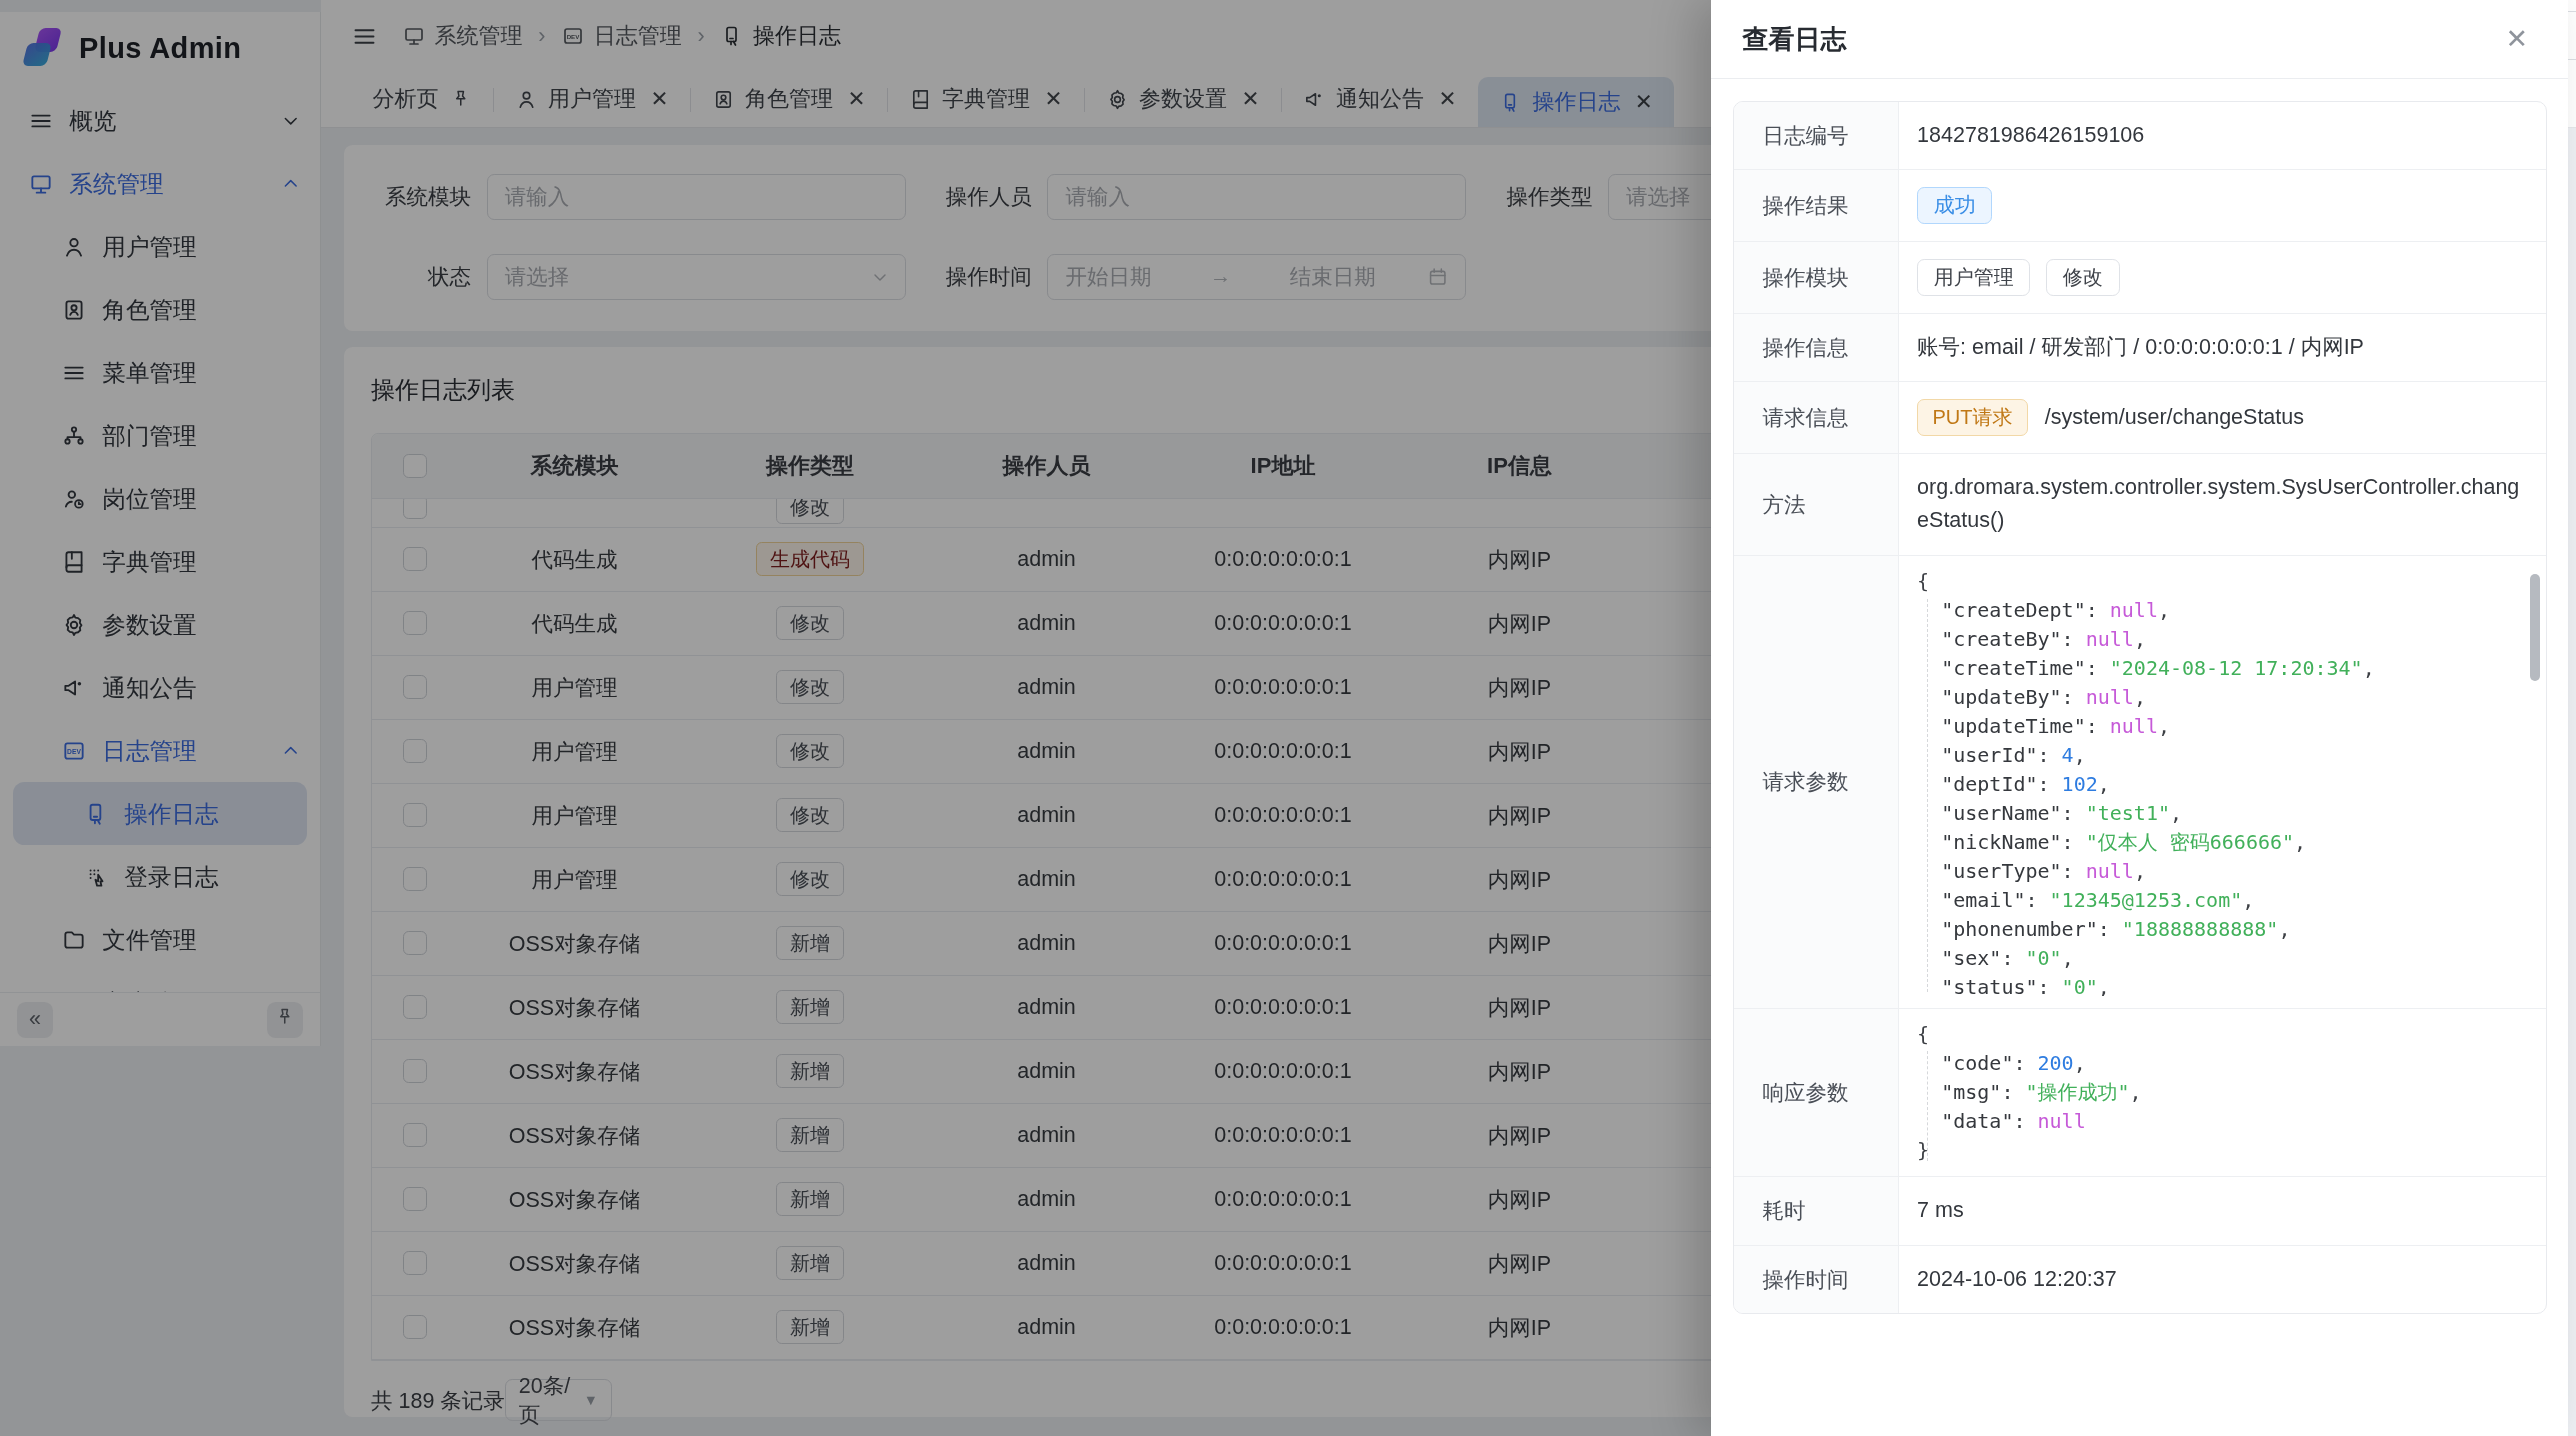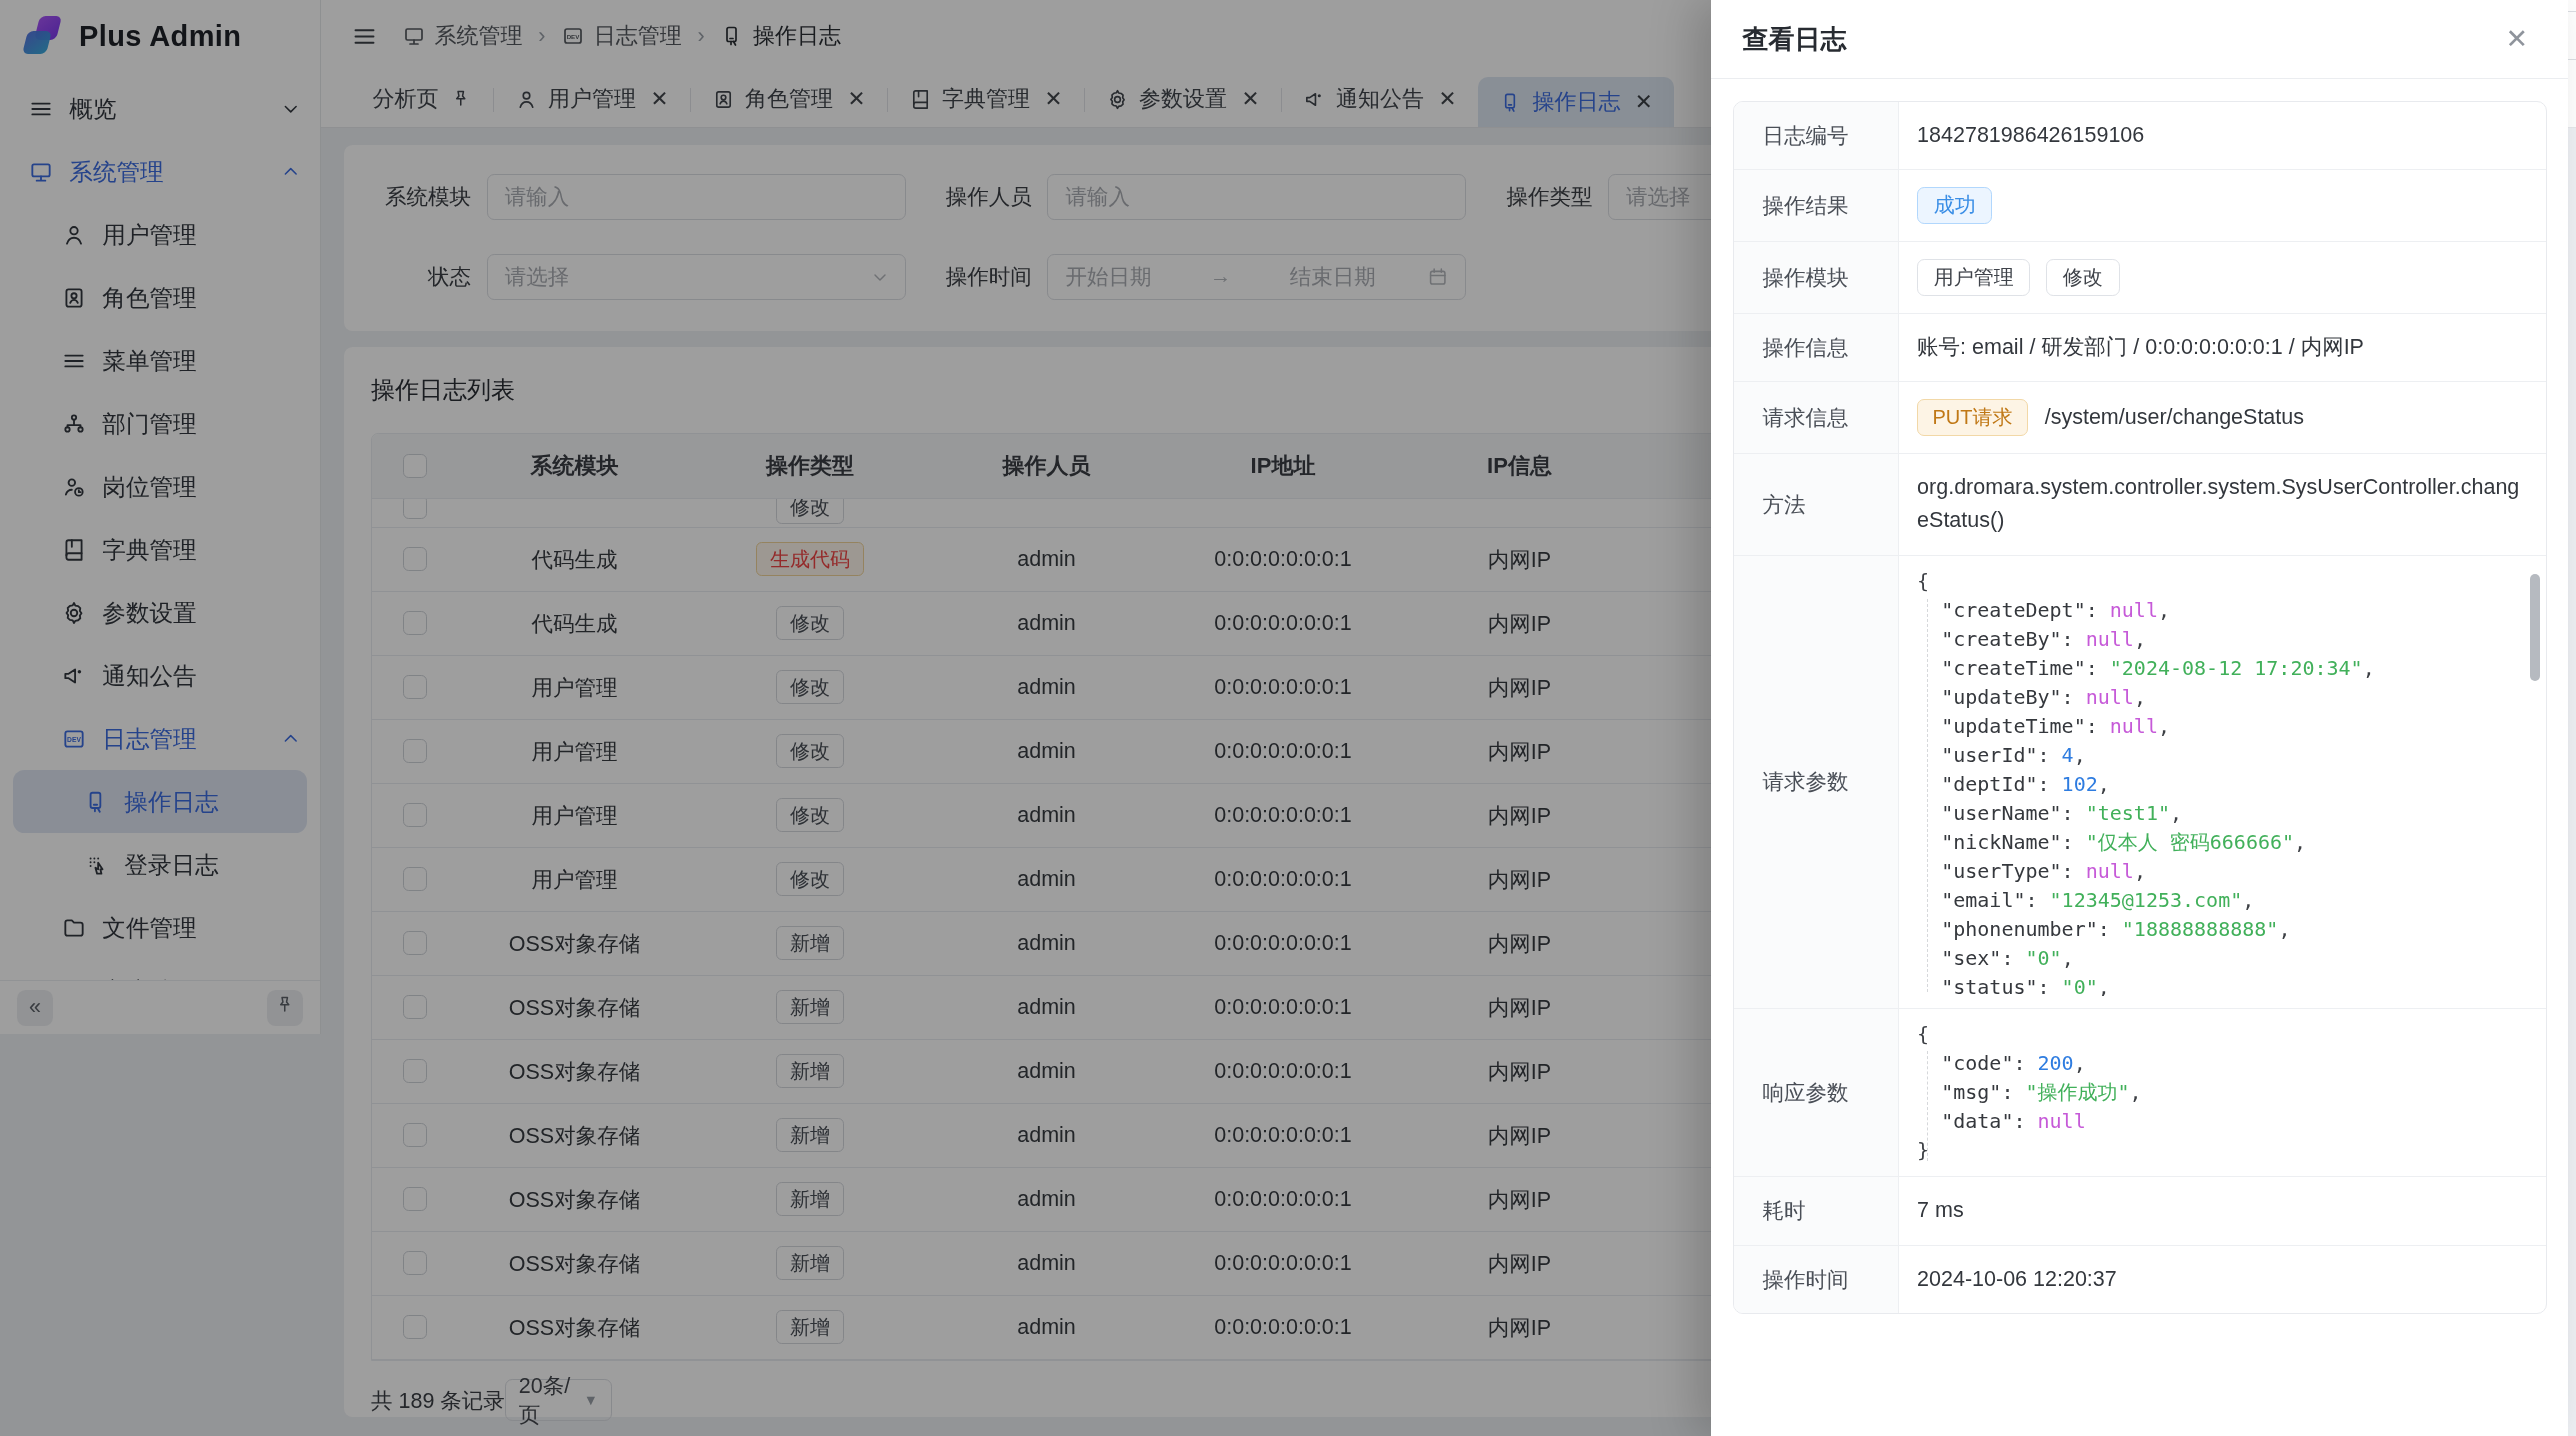--- a/index.html
+++ b/index.html
@@ -1,21 +1,21 @@
 <!DOCTYPE html>
 <html style="font-size:11.4px"><head>
 <meta charset="utf-8">
 <style>
   * { margin:0; padding:0; box-sizing:border-box; }
   html,body { width:2576px; height:1437px; overflow:hidden; background:#eef0f4;
     font-family:"Liberation Sans","DejaVu Sans",sans-serif; color:#33373d; }
   #app { position:relative; width:2576px; height:1437px; }
 
   
-  .sidebar { position:absolute; left:0; top:0; width:321px; height:1034px; background:#fff;
+  .sidebar { position:absolute; left:0; top:12px; width:321px; height:1034px; background:#fff;
     border-right:0.7px solid #e6e8eb; z-index:1; }
   .logo-row { display:flex; align-items:center; height:72px; padding-left:24px; }
   .logo-mark { position:relative; width:42px; height:42px; margin-right:13px; flex:none; }
   .logo-mark .p1 { position:absolute; left:13px; top:1.4px; width:21.5px; height:24px;
     background:linear-gradient(135deg,#a855f7,#7c3aed); border-radius:5.7px; transform:skewX(-14deg); }
   .logo-mark .p2 { position:absolute; left:1.4px; top:15.7px; width:24px; height:23px;
     background:linear-gradient(135deg,#4f6ee0,#2fa8d8); border-radius:5.7px; transform:skewX(-14deg); opacity:.95; }
   .logo-text { font-size:29px; font-weight:bold; color:#1f2329; letter-spacing:0.4px; }
   .menu { position:absolute; top:77px; left:0; right:0; bottom:54px; overflow:hidden; }
   .mi { position:relative; display:flex; align-items:center; height:63px; cursor:pointer; color:#33383f; }
@@ -81,21 +81,21 @@
   .tbl-title { font-size:24px; font-weight:500; color:#2b2f36; margin-bottom:27px; }
   .tbl { width:1503px; border:0.7px solid #e9ecf0; border-radius:7.2px 7.2px 0 0; overflow:hidden; font-size:21.5px; }
   .trow { display:flex; border-bottom:0.7px solid #e9ecf0; background:#fff; }
   .trow.head { background:#f6f7f9; font-weight:bold; color:#3a3e45; }
   .tc { display:flex; align-items:center; justify-content:center; height:63px; flex:none; }
   .trow.head .tc { height:64px; font-size:22px; }
   .c0{width:86px} .c1{width:233px} .c2{width:238px} .c3{width:235px} .c4{width:238px} .c5{width:235px} .c6{width:238px}
   .ckb { width:24px; height:24px; border:1.4px solid #cfd3d9; border-radius:5.7px; background:#fff; }
   .badge { height:34px; padding:0 13px; display:inline-flex; align-items:center; border-radius:5.7px; font-size:20px;
     border:1.4px solid #d6d9de; color:#4a4f57; background:#fff; white-space:nowrap; }
-  .badge.warning { background:#fdf6ec; border-color:#f0d49a; color:#ef4444; }
+  .badge.warning { background:#fdf6ec; border-color:#f0d49a; color:#7f1d1d; }
   .badge.success { background:#ecf5ff; border-color:#a0cfff; color:#3a8ee6; }
   .trow.partial { height:29px; overflow:hidden; }
   .trow.partial .tc { transform:translateY(-23px); }
   .cell-txt { color:#383c42; }
   .pager { display:flex; align-items:center; margin-top:18.6px; font-size:21.5px; color:#3c4046; }
   .page-size { width:107px; height:42px; border:1.4px solid #dcdfe4; border-radius:7.2px;
     display:flex; align-items:center; justify-content:space-between; padding:0 13px; color:#44484e; }
   .page-size .tri { font-size:14.3px; color:#9aa0a8; }
 
   

